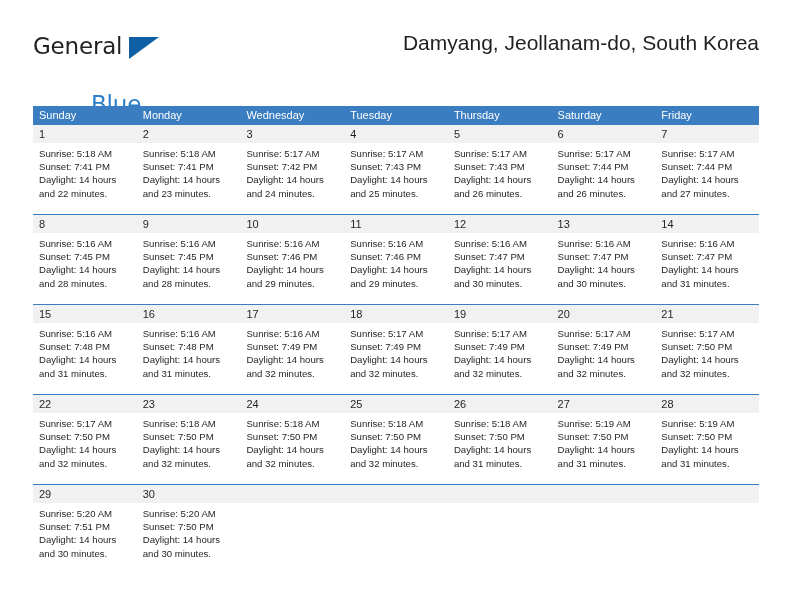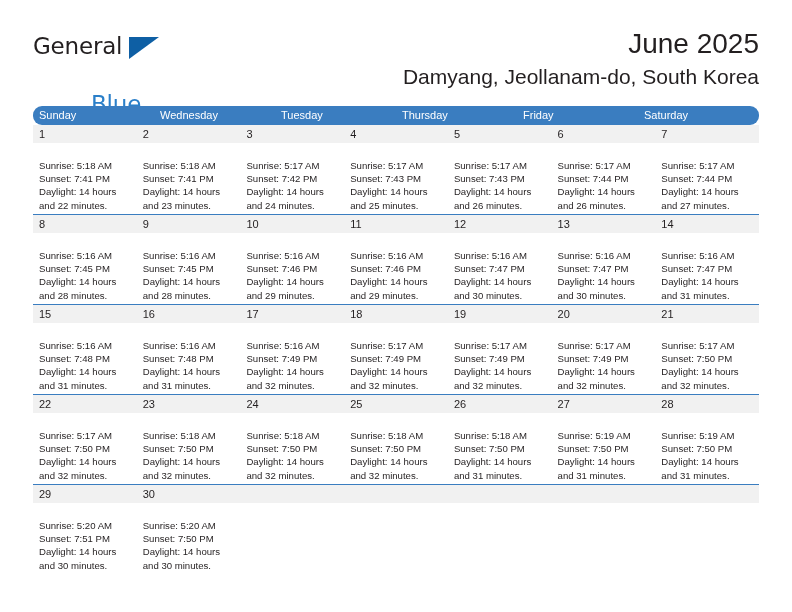--- a/index.html
+++ b/index.html
@@ -91,21 +91,20 @@
   .calendar {
     position: absolute;
     left: 33px;
     top: 106px;
     width: 726px;
   }
   .weekdays {
     display: flex;
     background: #3a7dc0;
     height: 19px;
-    border-radius: 9px;
   }
   .weekday {
     flex: 1 1 0;
     color: #ffffff;
     font-size: 11px;
     line-height: 19px;
     padding-left: 6px;
     box-sizing: border-box;
     white-space: nowrap;
   }
@@ -130,21 +129,21 @@
   }
   .day.empty .day-number-row { background: #f1f1f1; }
   .day-number {
     font-size: 11px;
     color: #231f20;
     line-height: 18px;
     padding-left: 6px;
     display: block;
   }
   .day-body {
-    padding: 16px 5px 0 6px;
+    padding: 4px 5px 0 6px;
   }
   .day-line {
     font-size: 9.6px;
     line-height: 13.2px;
     color: #231f20;
     white-space: nowrap;
   }
 </style>
 </head>
 <body>
@@ -153,35 +152,35 @@
 
   <div class="header">
 
     <div class="logo">
       <span class="logo-general">General</span>
       <span class="logo-triangle"></span>
       <span class="logo-blue">Blue</span>
     </div>
 
     <div class="title-block">
-      <div class="cal-title">June 2025</div>
       <div class="cal-subtitle">Damyang, Jeollanam-do, South Korea</div>
     </div>
 
   </div>
 
   <div class="calendar">
 
     <div class="weekdays">
       <div class="weekday">Sunday</div>
+      <div class="weekday">Monday</div>
       <div class="weekday">Wednesday</div>
       <div class="weekday">Tuesday</div>
       <div class="weekday">Thursday</div>
+      <div class="weekday">Saturday</div>
       <div class="weekday">Friday</div>
-      <div class="weekday">Saturday</div>
     </div>
 
     <div class="week first">
       <div class="day">
         <div class="day-number-row">
             <span class="day-number">1</span>
           </div>
         <div class="day-body">
           <div class="day-line">Sunrise: 5:18 AM</div>
           <div class="day-line">Sunset: 7:41 PM</div>

